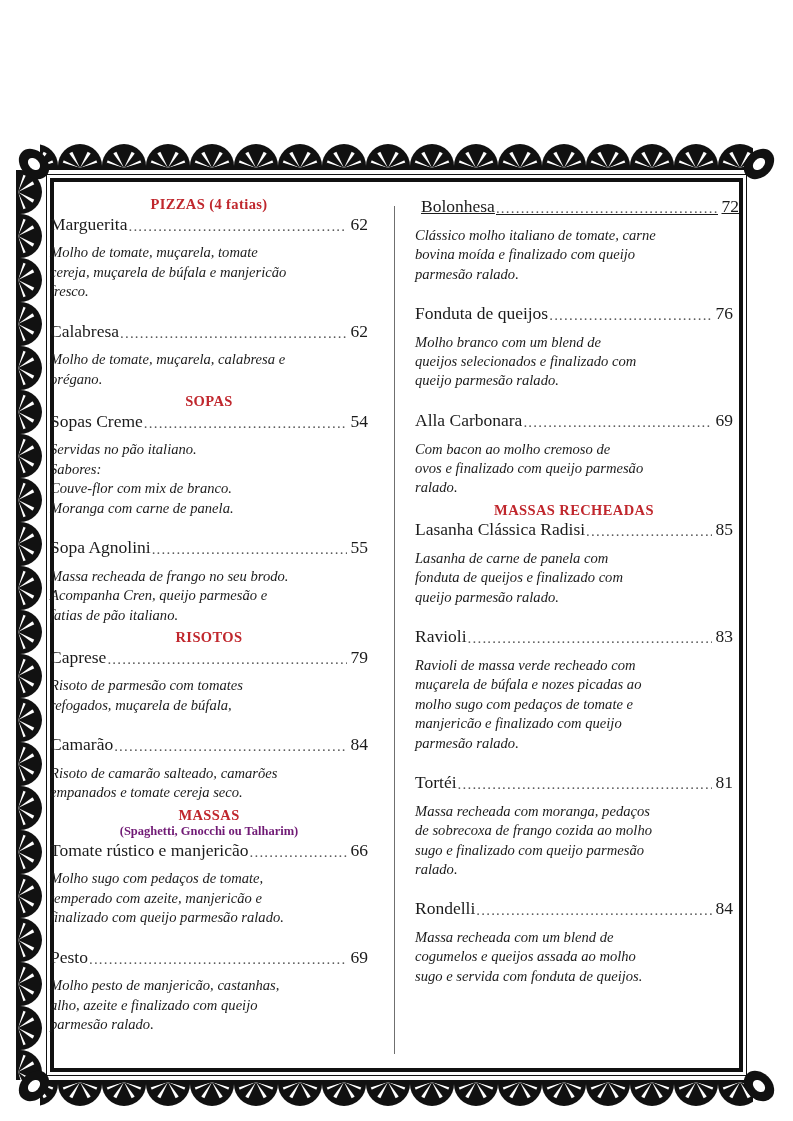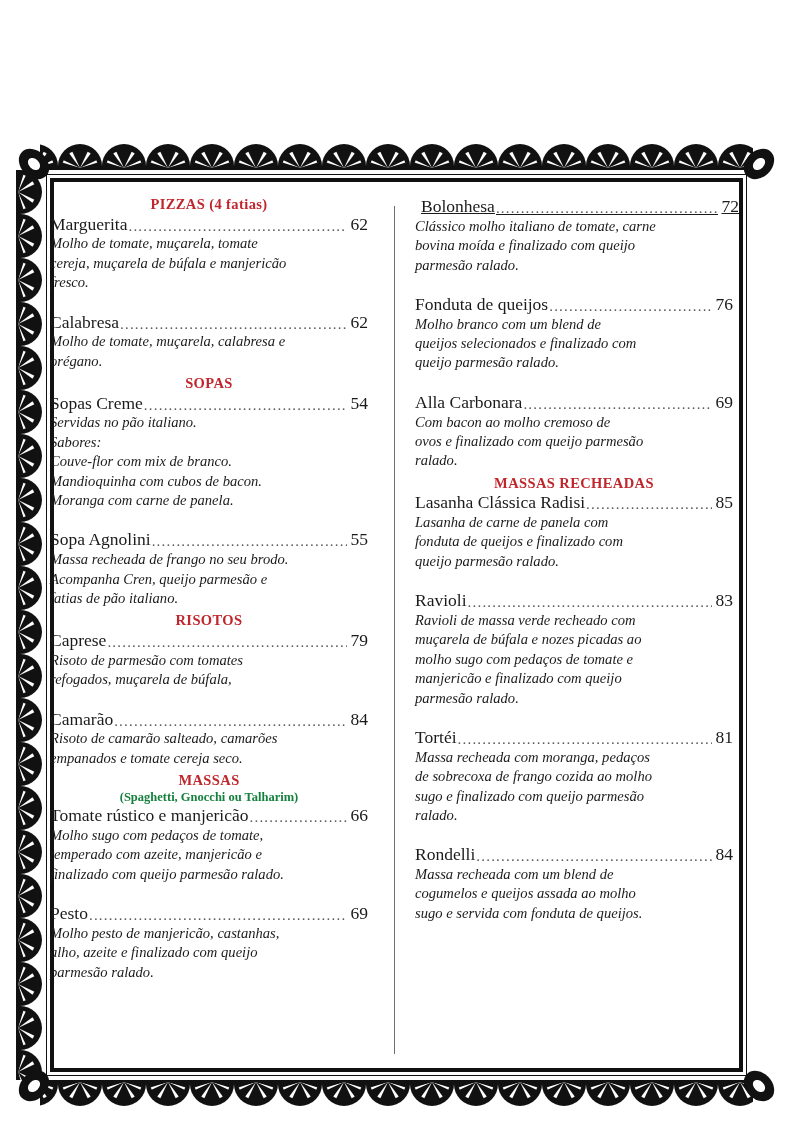--- a/index.html
+++ b/index.html
@@ -82,21 +82,21 @@
     font-weight: bold;
     font-size: 14.5px;
     letter-spacing: 0.4px;
     line-height: 1.15;
     margin: 0 0 1px 0;
     font-family: "Liberation Serif", "DejaVu Serif", serif;
   }
   .section-header.first { margin-top: 0; }
   .section-subtitle {
     text-align: center;
-    color: #15803d;
+    color: #701a75;
     font-weight: bold;
     font-size: 12.5px;
     line-height: 1.15;
     margin: 0 0 1px 0;
   }
   .section-spacer-top { margin-top: 4px; }
 
   
   .menu-item { margin: 0 0 0 0; }
   .menu-item + .menu-item { margin-top: 19px; }
@@ -127,21 +127,21 @@
   .item-price {
     flex: 0 0 auto;
     padding-left: 3px;
   }
 
   .item-desc {
     font-style: italic;
     font-size: 14.6px;
     line-height: 1.33;
     color: #1b1b1b;
-    margin-top: 0px;
+    margin-top: 9px;
     font-family: Liberation Serif, serif;
   }
   .item-desc div { white-space: nowrap; }
 
   
   #column-right .menu-item:first-child .item-line { padding-left: 6px; text-decoration: underline; }
 </style>
 </head>
 <body>
 
@@ -240,21 +240,20 @@
         <div class="menu-item">
           <div class="item-line">
             <span class="item-name">Sopas Creme</span>
             <span class="item-leader"></span>
             <span class="item-price">54</span>
           </div>
           <div class="item-desc">
             <div>Servidas no pão italiano.</div>
             <div>Sabores:</div>
             <div>Couve-flor com mix de branco.</div>
-            <div>Mandioquinha com cubos de bacon.</div>
             <div>Moranga com carne de panela.</div>
           </div>
         </div>
         <div class="menu-item">
           <div class="item-line">
             <span class="item-name">Sopa Agnolini</span>
             <span class="item-leader"></span>
             <span class="item-price">55</span>
           </div>
           <div class="item-desc">

